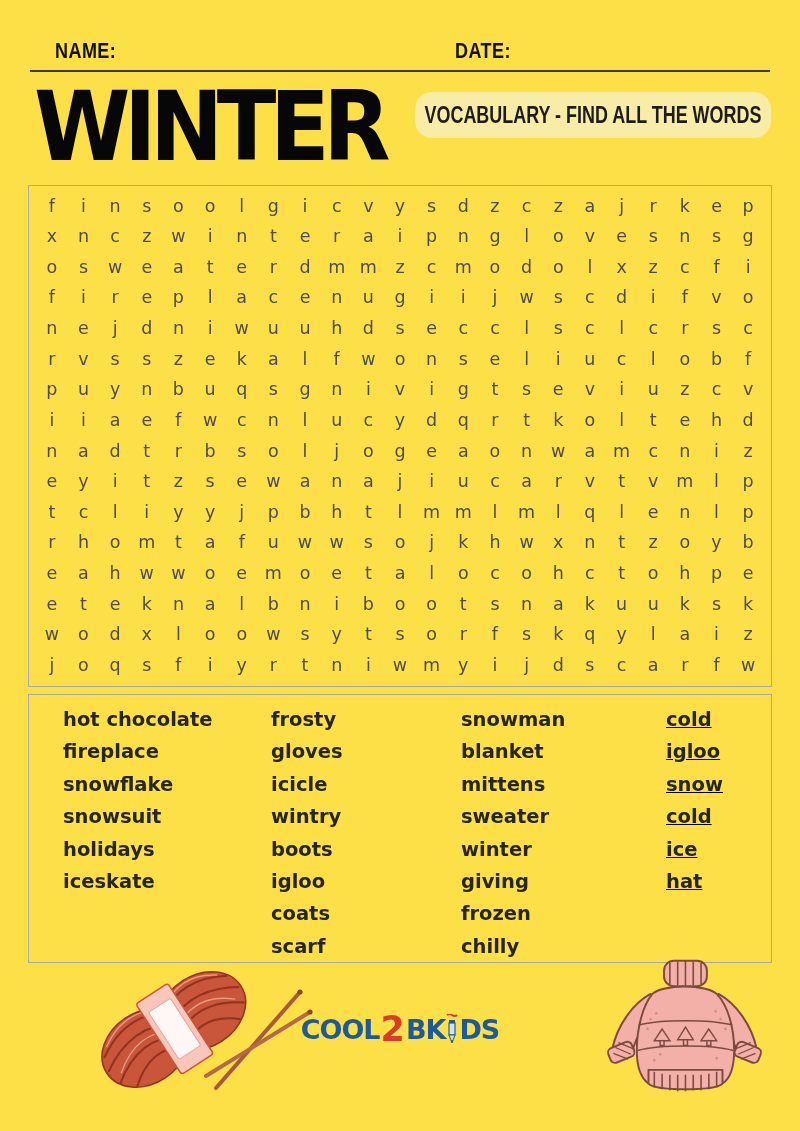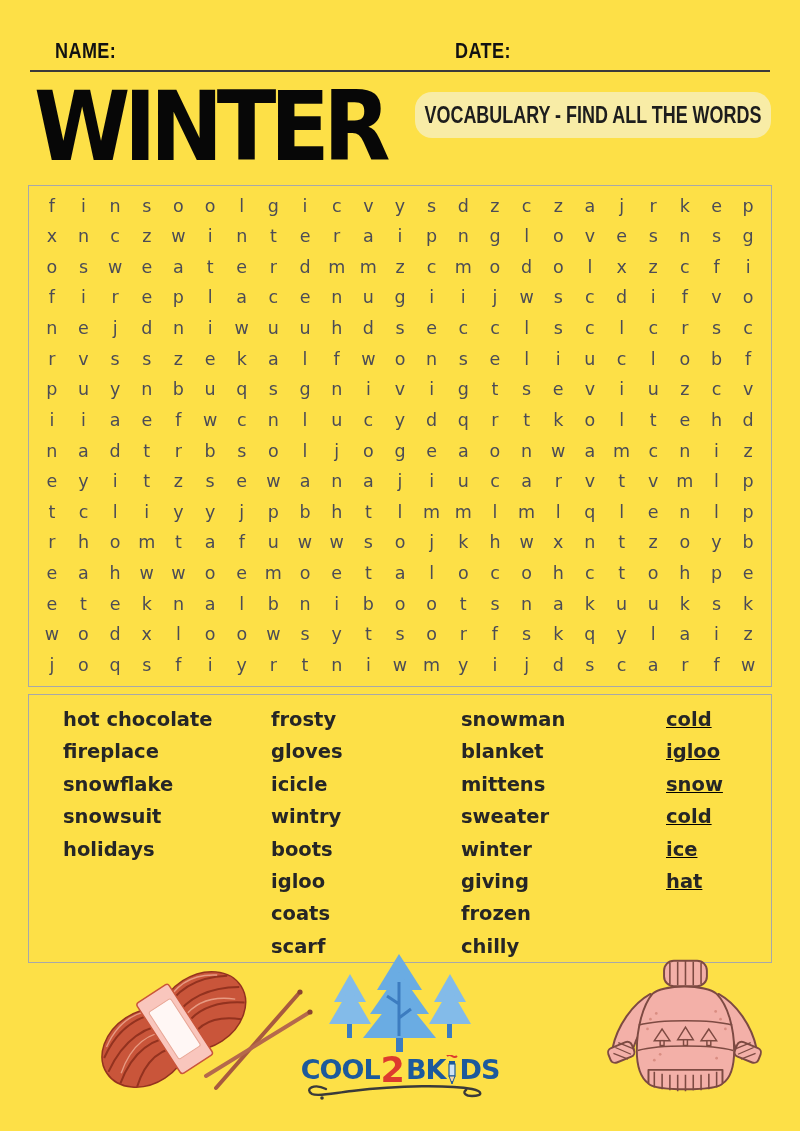--- a/index.html
+++ b/index.html
@@ -31,21 +31,21 @@
   
   .word-box { position:absolute; left:28px; top:694px; width:744px; height:269px; border:1px solid #a8a8a8;
               display:flex; padding:9px 0 8px 34px; }
   .word-col { display:flex; flex-direction:column; }
   .word-col.c1 { width:208px; } .word-col.c2 { width:205px; } .word-col.c3 { width:190px; } .word-col.c4 { width:90px;text-decoration:underline; }
   .word-item { font-size:19.5px; font-weight:700; color:#262626; line-height:32.4px; font-family:"DejaVu Sans", sans-serif; }
 
   
   .footer { position:absolute; left:0; top:952px; width:800px; height:160px; }
   .yarn-wrap { position:absolute; left:68px; top:8px; }
-  .trees-logo { position:absolute; left:300px; top:0px; width:200px; height:152px; display:flex; flex-direction:column; align-items:center; }
+  .trees-logo { position:absolute; left:300px; top:0px; width:200px; height:152px; display:flex; flex-direction:row; }
   .logo-line { display:flex; align-items:center; margin-top:2px; position:relative; }
   .logo-txt { font-family:"DejaVu Sans", sans-serif; font-weight:900; font-size:27px; color:#1c5a9c; letter-spacing:-1px; }
   .logo-2 { font-family:"DejaVu Sans", sans-serif; font-weight:900; font-size:35px; color:#dd3a2e; margin:0 1px; line-height:0.8; }
   .logo-pencil { margin:0 1px; }
   .swash { margin-top:-4px; }
   .sweater-wrap { position:absolute; left:592px; top:2px; }
 </style>
 </head>
 <body>
 
@@ -463,20 +463,21 @@
       </div>
     </div>
 
   <div class="word-box">
       <div class="word-col c1">
         <div class="word-item">hot chocolate</div>
         <div class="word-item">fireplace</div>
         <div class="word-item">snowflake</div>
         <div class="word-item">snowsuit</div>
         <div class="word-item">holidays</div>
+        <div class="word-item">iceskate</div>
       </div>
       <div class="word-col c3">
         <div class="word-item">frosty</div>
         <div class="word-item">gloves</div>
         <div class="word-item">icicle</div>
         <div class="word-item">wintry</div>
         <div class="word-item">boots</div>
         <div class="word-item">igloo</div>
         <div class="word-item">coats</div>
         <div class="word-item">scarf</div>

